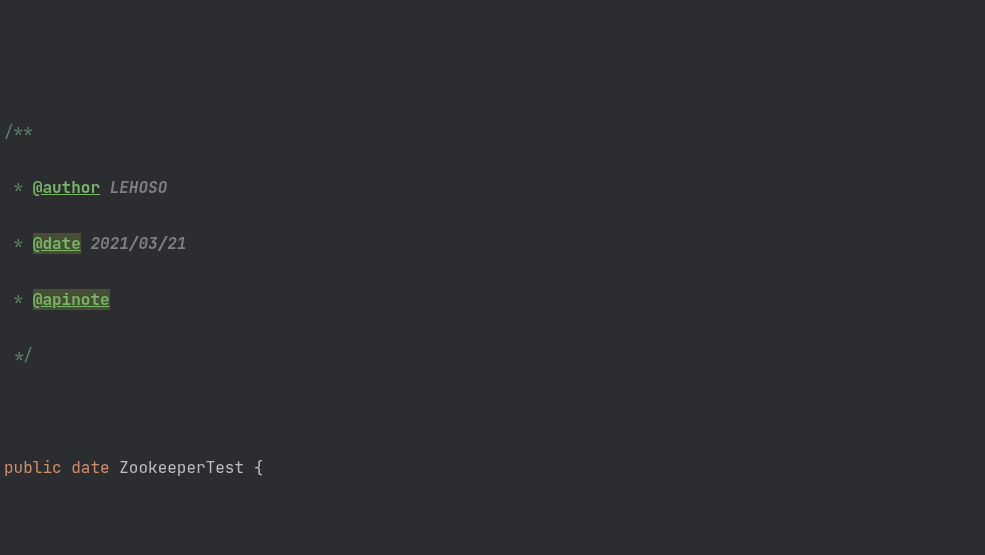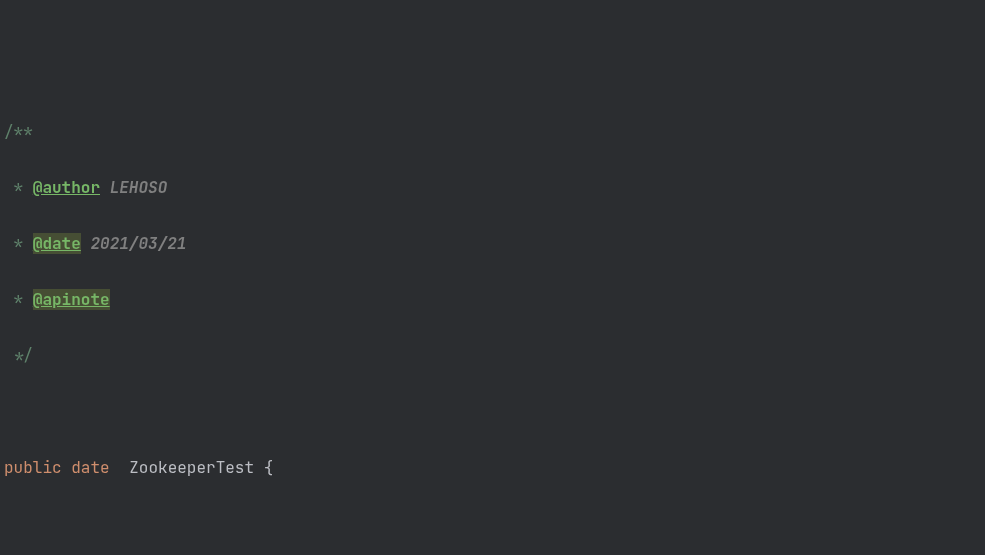--- a/index.html
+++ b/index.html
@@ -15,21 +15,21 @@
     overflow: hidden;
     white-space: pre;
   }
   .line { padding-left: 4px; }
   .comment-star { color: #5F826B; }
   .tag { color: #77B767; }
   .tag-ul { text-decoration: underline; text-decoration-color: #77B767; font-weight: bold; }
   .tag-hl { background: rgba(120,140,60,0.35); margin-top: 35px; }
   .comment-txt { color: #808080; font-style: italic; font-weight: bold; }
   .keyword { color: #CF8E6D; }
-  .classname { color: #BCBEC4; margin-left: 10px; }
+  .classname { color: #BCBEC4; }
   .op { color: #BCBEC4; }
 </style>
 </head>
 <body>
 
 
 
 <div class="line"><span class="comment-star">/**</span></div>
 <div class="line"><span class="comment-star"> *</span><span class="comment-star"> </span><span class="tag tag-ul">@author</span><span class="comment-txt"> <span>LEHOSO</span></span></div>
 <div class="line"><span class="comment-star"> *</span><span class="comment-star"> </span><span class="tag tag-ul tag-hl">@date</span><span class="comment-txt"> <span>2021/03/21</span></span></div>

